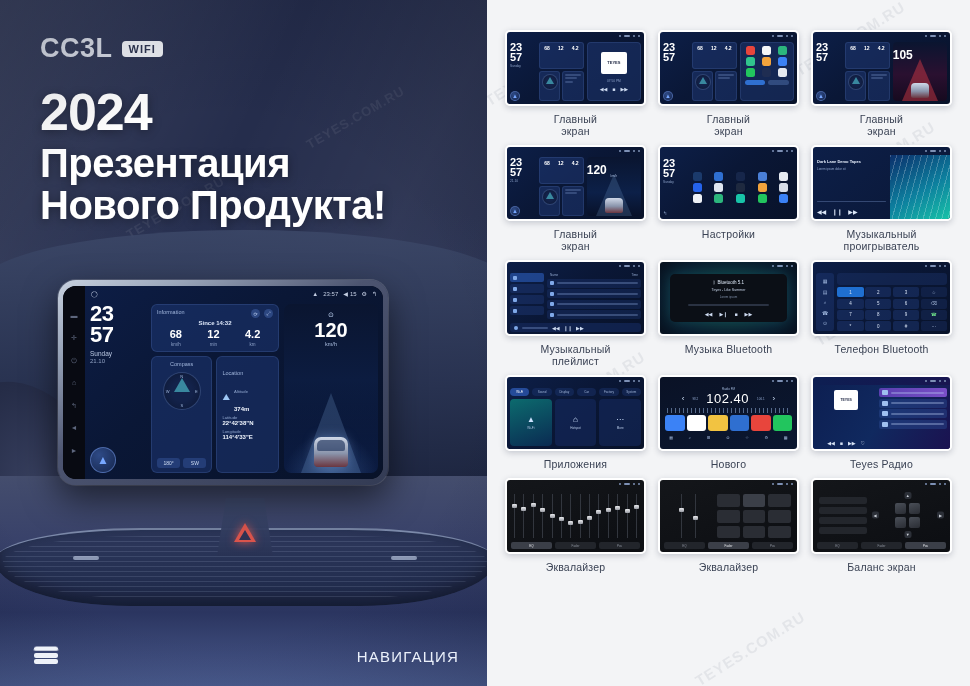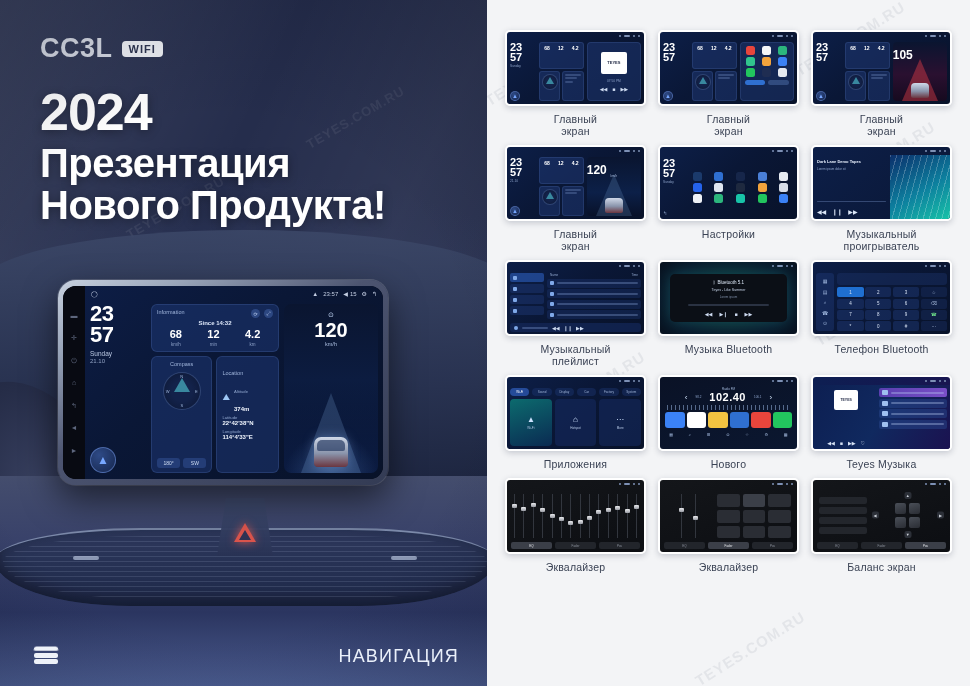--- a/index.html
+++ b/index.html
@@ -241,21 +241,21 @@
     padding: 0 28px 0 34px; z-index: 6;
   }
   .stack-icon { position: relative; width: 24px; height: 20px; }
   .stack-icon i {
     position: absolute; left: 0; width: 24px; height: 5px; border-radius: 2px;
     background: #eef2f9; display: block;
   }
   .stack-icon i:nth-child(1) { top: 0; transform: perspective(24px) rotateX(34deg); }
   .stack-icon i:nth-child(2) { top: 7px; }
   .stack-icon i:nth-child(3) { top: 13px; }
-  .nav-label { color: #eaf0fa; font-size: 18px; letter-spacing: 1.2px; font-weight: 500; }
+  .nav-label { color: #eaf0fa; font-size: 15px; letter-spacing: 1.2px; font-weight: 500; }
 
   .wm { position: absolute; color: rgba(255,255,255,.07); font-size: 13px; font-weight: bold;
         transform: rotate(-30deg); letter-spacing: 1px; pointer-events: none; white-space: nowrap; }
 
   
   .right-panel {
     width: 483px; height: 686px; position: relative;
     background: #f3f4f6;
     padding: 30px 18px 14px 18px;
     overflow: hidden;
@@ -370,21 +370,21 @@
   .set-tab.on { background:rgba(50,100,200,.65); color:#fff; }
   .set-cards { flex:1; display:flex; gap:3px; }
   .set-card { flex:1; background:rgba(22,44,98,.55); border-radius:4px; display:flex; flex-direction:column; align-items:center; justify-content:center; gap:2px;}
   .set-card.teal { background:linear-gradient(160deg,#0c6b6e,#0a2a52); }
   .set-ic { color:#cfe3ff; font-size:8px; }
   .set-lbl { color:#b6c8e6; font-size:3px; }
 
   .t-radio { position:absolute; inset:8px 0 0 0; display:flex; flex-direction:column; padding:2px 3px 3px; }
   .rd-head { text-align:center; color:#9fb5d8; font-size:3px; }
   .rd-freq { display:flex; align-items:center; justify-content:center; gap:8px; color:#fff; }
-  .rd-f { font-size:11px; font-weight:bold; letter-spacing:.5px; }
+  .rd-f { font-size:13px; font-weight:normal; letter-spacing:.5px; }
   .rd-arrow { color:#cfe0f7; font-size:8px; }
   .rd-small { color:#8fa5cc; font-size:3px; }
   .rd-scale { height:5px; background:repeating-linear-gradient(90deg, rgba(160,190,235,.5) 0 1px, rgba(0,0,0,0) 1px 4px); margin:2px 4px; }
   .rd-tiles { display:flex; gap:2px; padding:0 2px; }
   .rd-tile { flex:1; height:16px; border-radius:3px; }
   .rd-bot { height:8px; margin-top:2px; display:flex; gap:3px; align-items:center; justify-content:space-around; color:#9fb5d8; font-size:4px;}
 
   .t-teyes { position:absolute; inset:8px 0 0 0; display:flex; padding:3px; gap:3px; background:linear-gradient(120deg,#0d1f52,#10295f 50%,#1b1250); }
   .ty-left { width:46%; display:flex; flex-direction:column; gap:2px; }
   .ty-alb { width:24px;height:20px;background:#fff;border-radius:2px;margin:2px auto 0;display:flex;align-items:center;justify-content:center;font-size:3.5px;color:#29314c;font-weight:bold;}
@@ -1097,21 +1097,21 @@
                 <span class="ty-tx"></span>
               </div>
             <div class="ty-row">
                 <span class="ty-ic"></span>
                 <span class="ty-tx"></span>
               </div>
           </div>
         </div>
       </div>
       <div class="cap">
-        <span>Teyes Музыка</span>
+        <span>Teyes Радио</span>
       </div>
     </div>
 
     <div class="cell">
       <div class="thumb t-dark">
         <div class="t-status">
             <span class="t-dot"></span>
             <span class="t-bar"></span>
             <span class="t-dot"></span>
             <span class="t-dot"></span>

